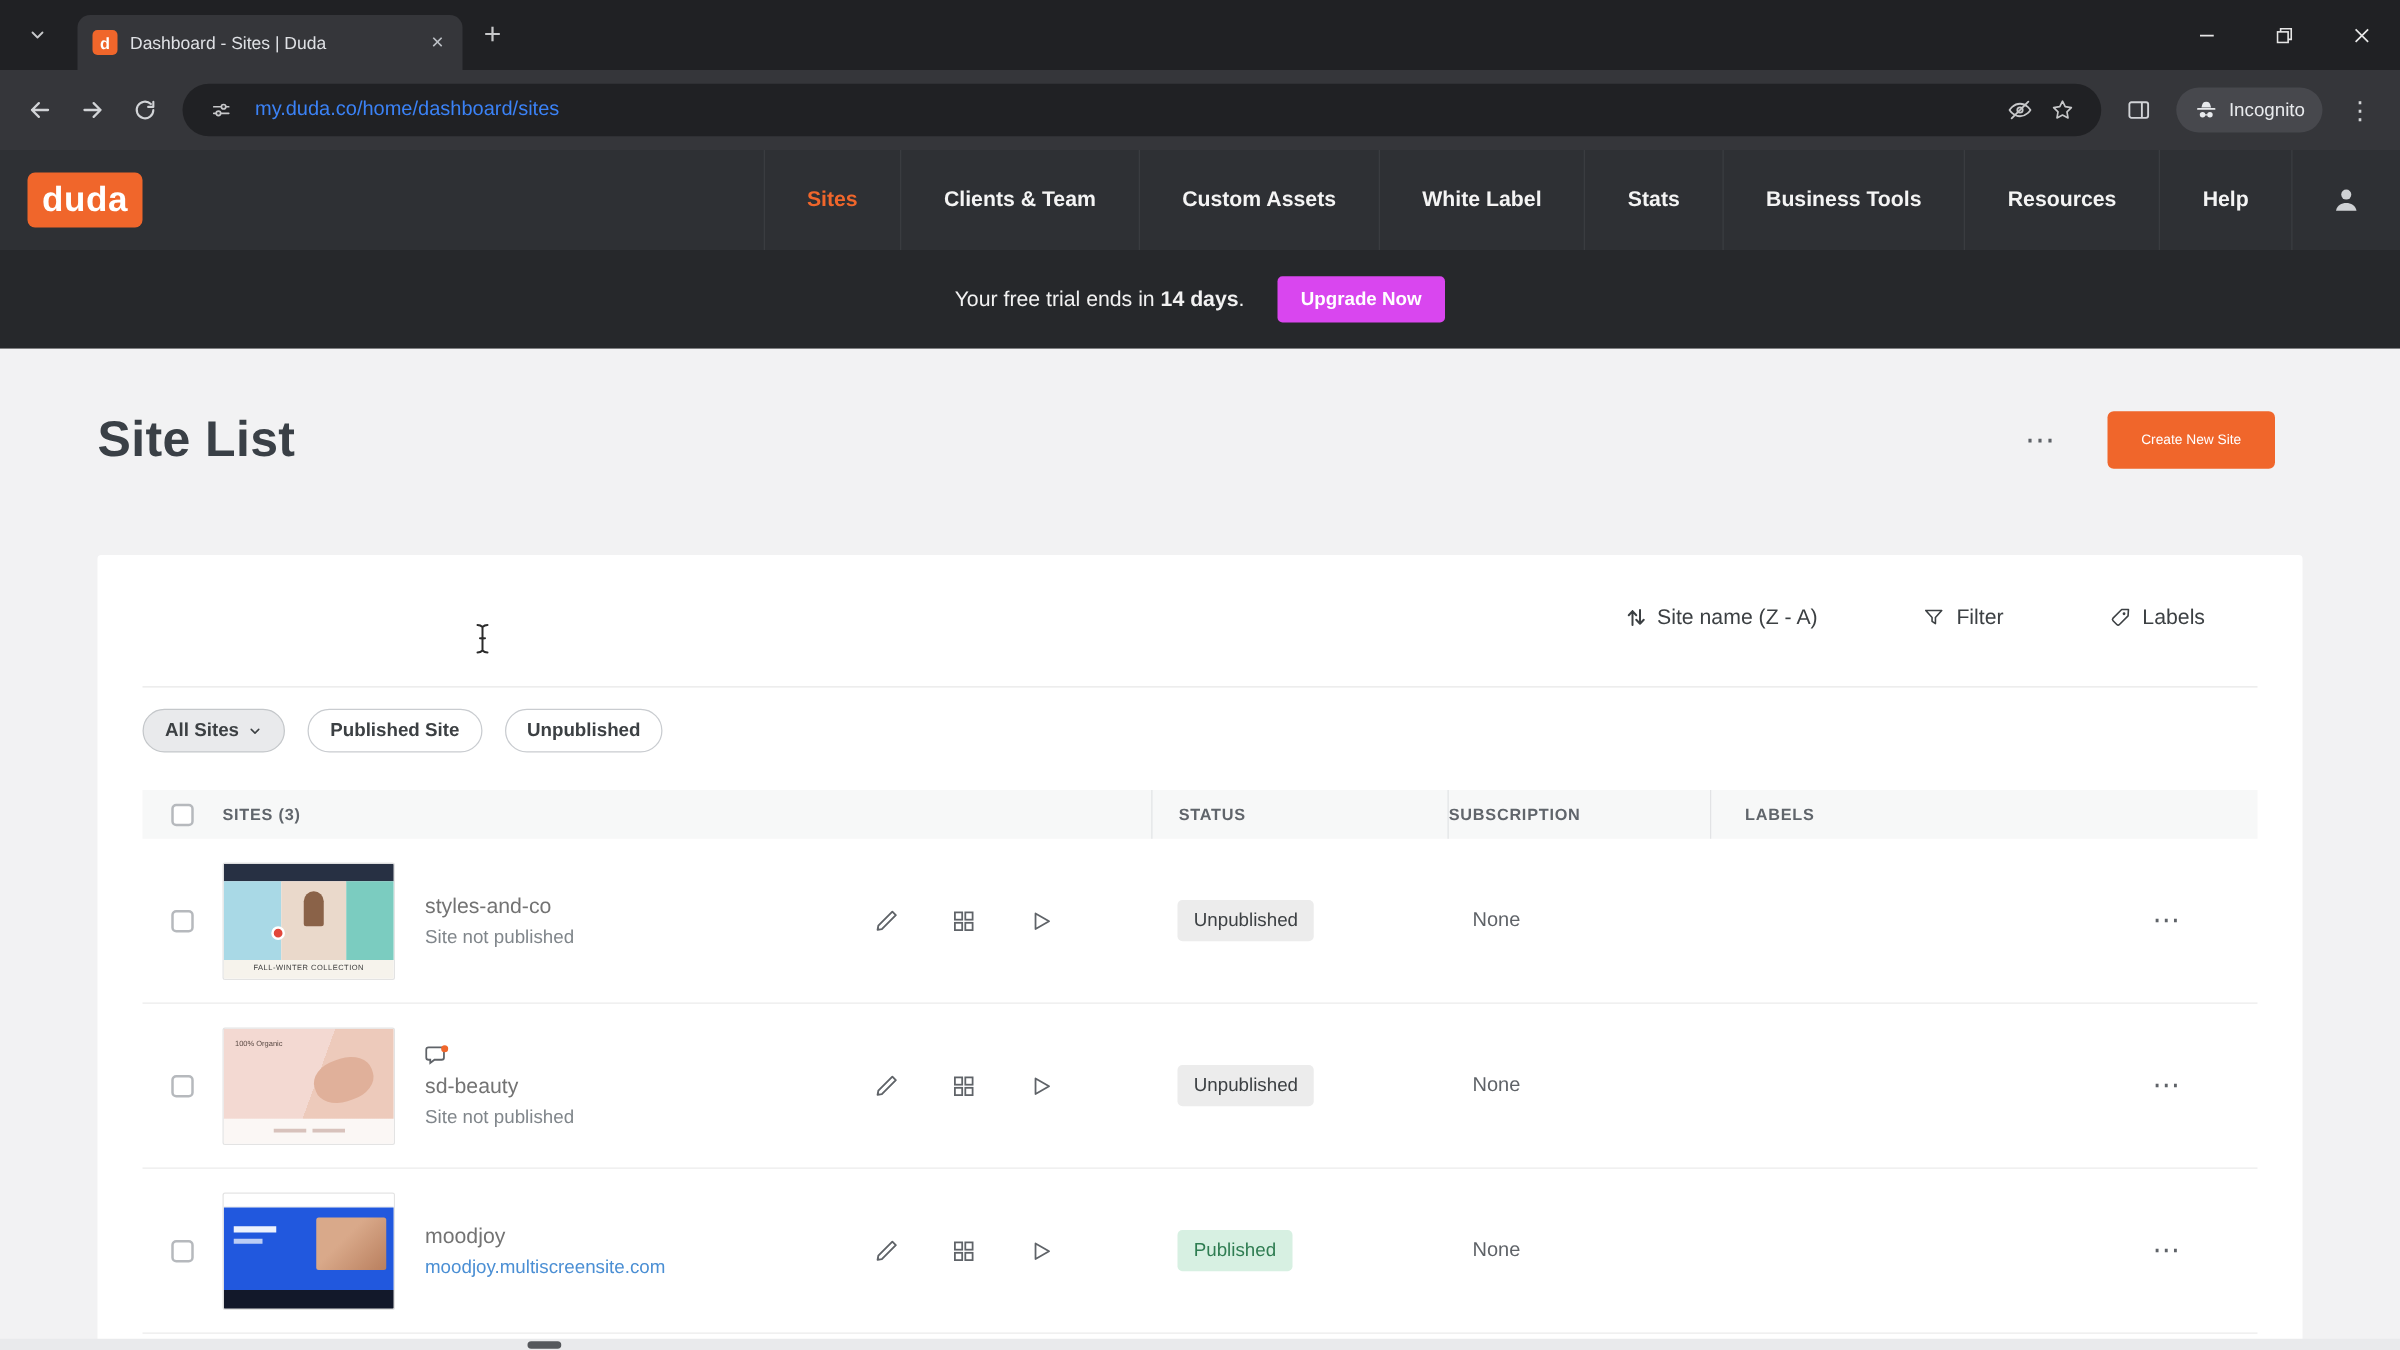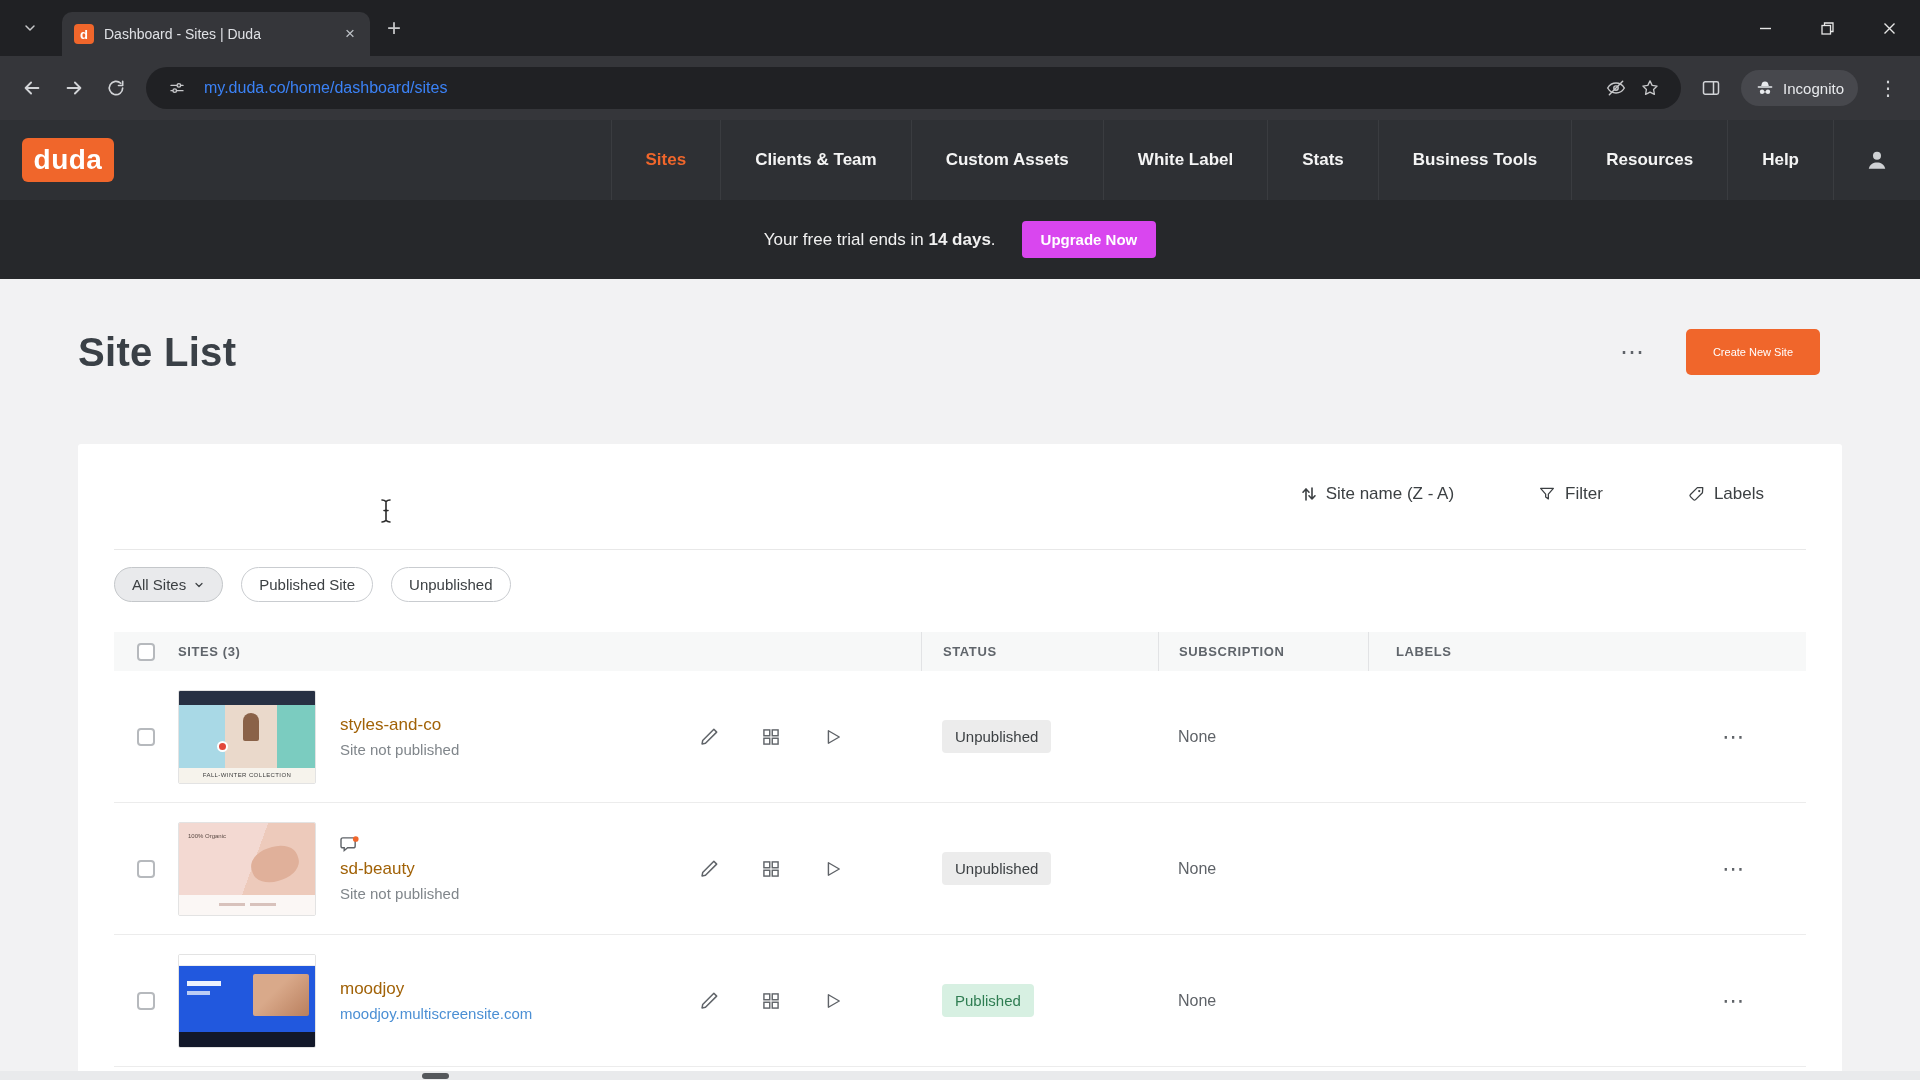--- a/index.html
+++ b/index.html
@@ -69,40 +69,40 @@
   .search-box input { border:none; outline:none; flex:1; font-size:17px; color:#202124; background:transparent;
     font-family:"Liberation Sans",sans-serif; }
   .search-box input::placeholder { color:#8d9196; }
   .view-controls { margin-left:auto; display:flex; align-items:center; gap:84px; margin-right:42px; }
   .view-ctl { display:flex; align-items:center; gap:9px; font-size:17px; color:#3c4043; cursor:pointer; }
 
   .divider { height:1px; background:#e8e8e8; margin:30px 36px 0; }
 
   .chips-row { margin:17px 36px 0; display:flex; gap:18px; }
   .chip { height:35px; border-radius:18px; border:1px solid #c9ccd0; background:#fff; color:#3c4043;
-    font-size:15px; display:flex; align-items:center; padding:0 17px; gap:7px; cursor:pointer; }
+    font-size:15px; display:flex; align-items:center; padding:0 17px; gap:7px; cursor:pointer;font-weight:bold; }
   .chip-all { background:#e9eaec; border-color:#c4c7ca; }
 
   .tgrid { display:grid; grid-template-columns:64px 162px 300px 281px 237px 210px 1fr; align-items:center; }
   .table-head { margin:30px 36px 0; height:39px; background:#f7f8f8; }
   .th { font-size:13px; font-weight:bold; color:#60656b; letter-spacing:.6px; }
   .th-sites { grid-column:2 / 5; }
   .th-col { border-left:1px solid #e2e3e5; height:100%; display:flex; align-items:center; }
   .th-status { padding-left:21px; }
-  .th-sub { padding-left:20px; }
+  .th-sub { }
   .th-labels { padding-left:27px; }
   .cell-check { display:flex; align-items:center; justify-content:center; }
   input[type=checkbox] { appearance:none; -webkit-appearance:none; width:18px; height:18px;
     border:2px solid #b6b9bd; border-radius:4px; background:#fff; cursor:pointer; }
 
   .site-row { margin:0 36px; height:132px; border-bottom:1px solid #ececec; }
   .thumb { width:138px; height:94px; border:1px solid #e3e3e3; border-radius:2px; overflow:hidden;
     background:#fff; display:flex; flex-direction:column; cursor:pointer; }
   .name-cell { display:flex; flex-direction:column; gap:6px; padding-right:12px; }
-  .site-name { font-size:17px; font-weight:500; color:#a16207; cursor:pointer; }
+  .site-name { font-size:17px; font-weight:500; color:#737373; cursor:pointer; }
   .site-sub { font-size:15px; color:#80868b; }
   .site-link { font-size:15px; color:#4b8fd4; cursor:pointer; }
   .actions-cell { display:flex; align-items:center; gap:36px; padding-left:56px; }
   .action-btn { width:26px; height:26px; display:flex; align-items:center; justify-content:center; cursor:pointer; }
   .status-cell { padding-left:21px; }
   .badge { display:inline-block; font-size:15px; padding:8px 13px; border-radius:4px; }
   .badge-unpublished { background:#ececec; color:#3c4043; }
   .badge-published { background:#d7f0e2; color:#2f7d52; }
   .sub-cell { padding-left:20px; font-size:16px; color:#5f6368; }
   .last-cell { display:flex; justify-content:flex-end; padding-right:62px; }

